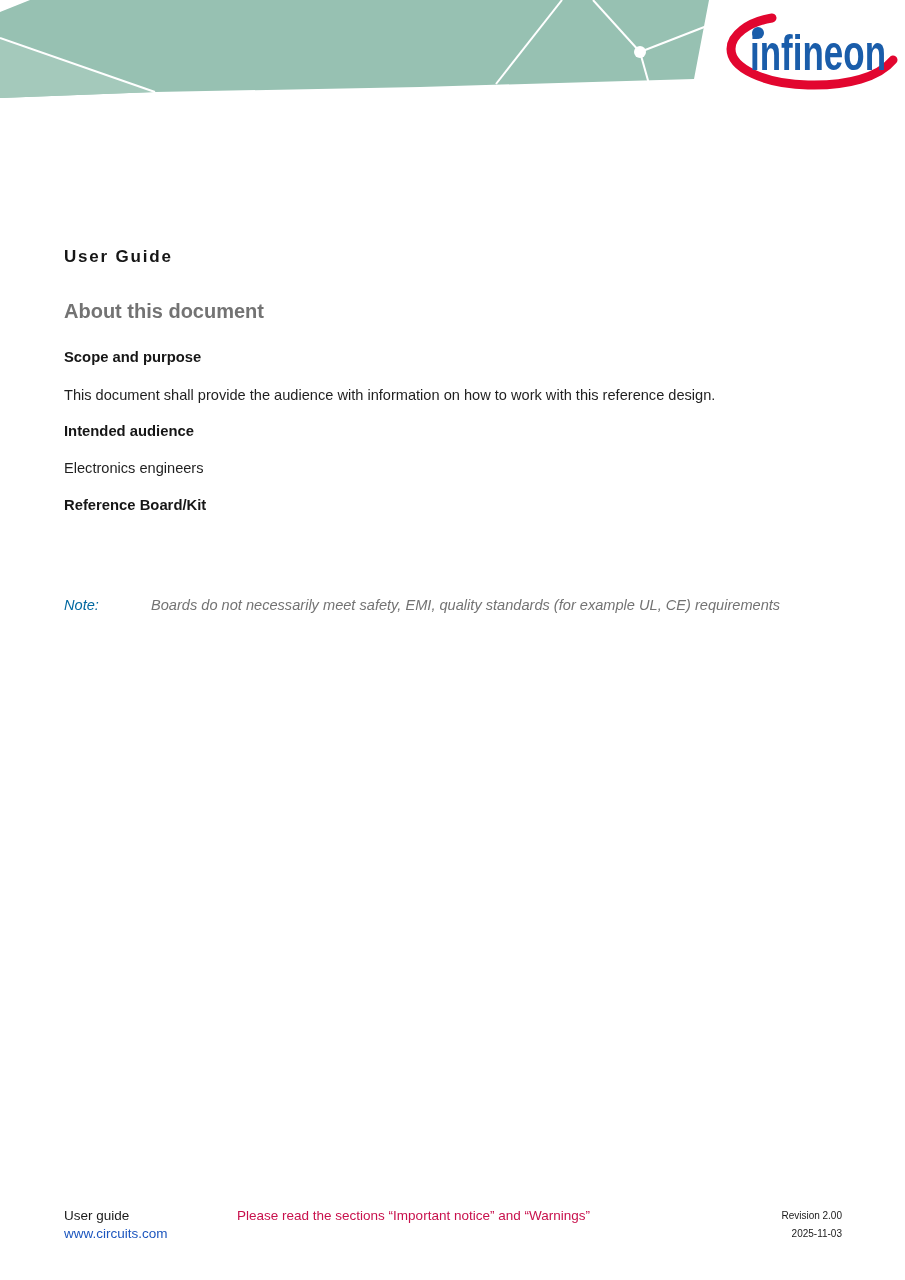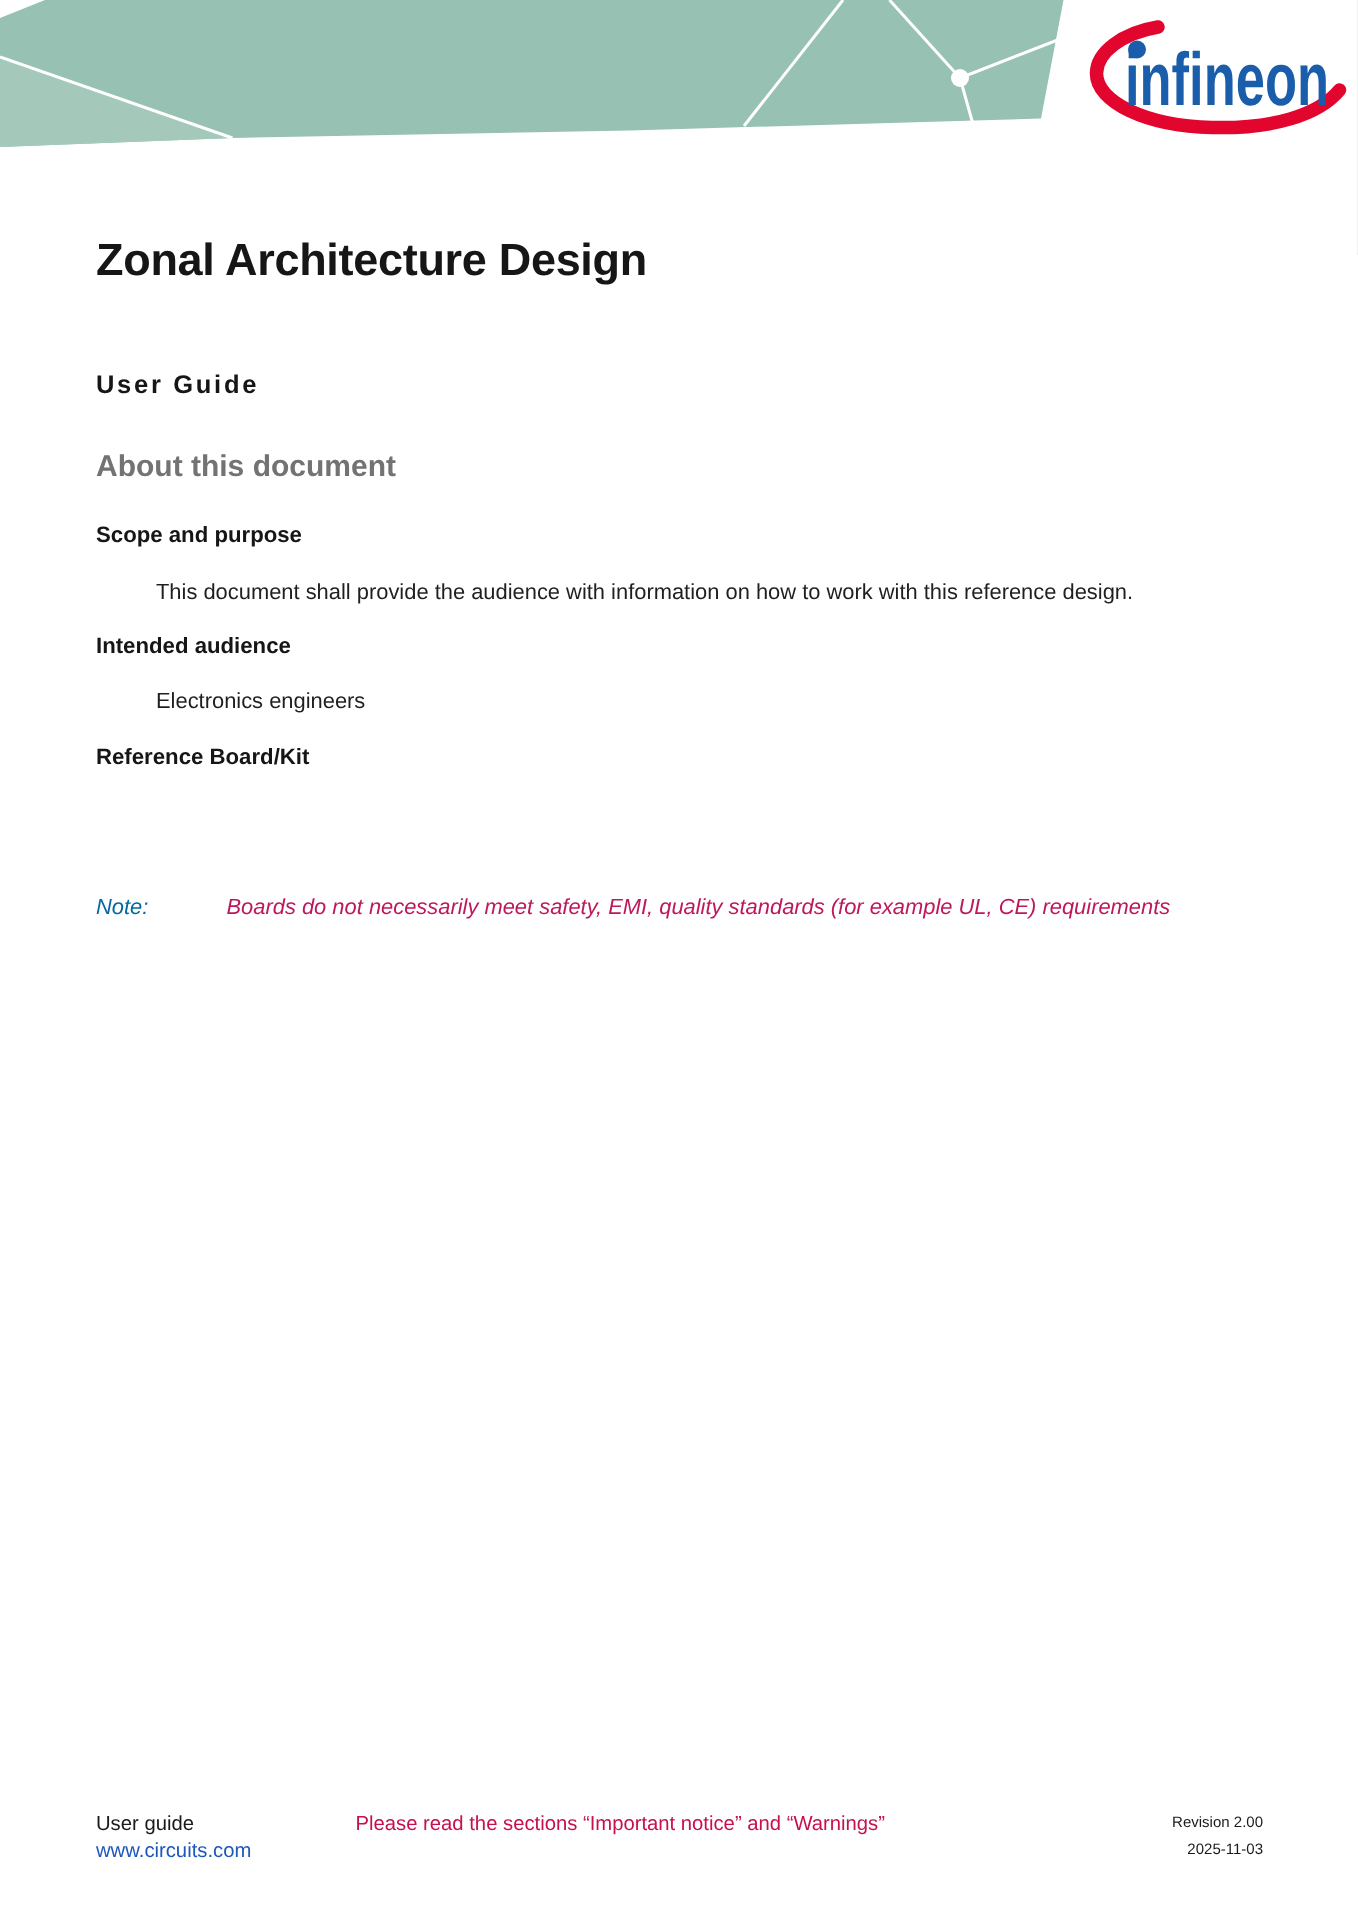--- a/index.html
+++ b/index.html
@@ -26,35 +26,35 @@
   }
   .about-heading {
     left:64px; top:300px;
     font-size:20px; font-weight:700; color:#737373;
   }
   .sec-heading {
     left:64px; font-size:14.8px; font-weight:700; color:#161616;
   }
   .sec-body {
     left:64px; width:788px;
-    font-size:14.6px; line-height:21.5px; color:#1f1f1f;margin-left:40px;
+    font-size:14.6px; line-height:21.5px; color:#1f1f1f;
   }
   .h-scope    { top:349px; }
   .b-scope    { top:385px; }
   .h-audience { top:423px; }
   .b-audience { top:458px; }
   .h-board    { top:497px; }
   .b-board    { top:532px; }
 
   .note-label {
     left:64px; top:597px; font-size:14.6px; font-style:italic; color:#0369a1;
   }
   .note-text {
     left:151px; top:597px; width:720px;
-    font-size:14.6px; font-style:italic; color:#be185d;
+    font-size:14.6px; font-style:italic; color:#737373;
   }
 
   
   .footer-left {
     left:64px; top:1207px; font-size:13.5px; line-height:17.5px;
   }
   .footer-link { color:#1C56BE; text-decoration:none; cursor:pointer; }
   .footer-center {
     left:0; top:1208px; width:827px; text-align:center;
     font-size:13.5px; color:#C8104C;
@@ -82,21 +82,20 @@
     <circle cx="640" cy="52" r="6" fill="#ffffff"></circle>
   </svg>
 
   <svg class="logo-svg" width="185" height="85" viewBox="0 0 185 85">
     <path d="M52 8 C 28 12, 11 25, 11 39 C 11 58, 44 74, 88 75 C 128 76, 159 67, 173 50" fill="none" stroke="#E2062F" stroke-width="9" stroke-linecap="round"></path>
     <circle cx="38" cy="23" r="6" fill="#1A5DAA"></circle>
     <text x="30" y="60" textLength="136" lengthAdjust="spacingAndGlyphs" font-size="50" font-weight="bold" fill="#1A5DAA" style="font-family:'Liberation Sans',sans-serif;">infineon</text>
   </svg>
 
   <div class="abs doc-title">
-    <div>Zonal Architecture Design</div>
   </div>
   <div class="abs doc-subtitle">User Guide</div>
 
   <div class="abs about-heading">About this document</div>
 
   <div class="abs sec-heading h-scope">Scope and purpose</div>
   <div class="abs sec-body b-scope">This document shall provide the audience with information on how to work with this reference design.</div>
 
   <div class="abs sec-heading h-audience">Intended audience</div>
   <div class="abs sec-body b-audience">Electronics engineers</div>

